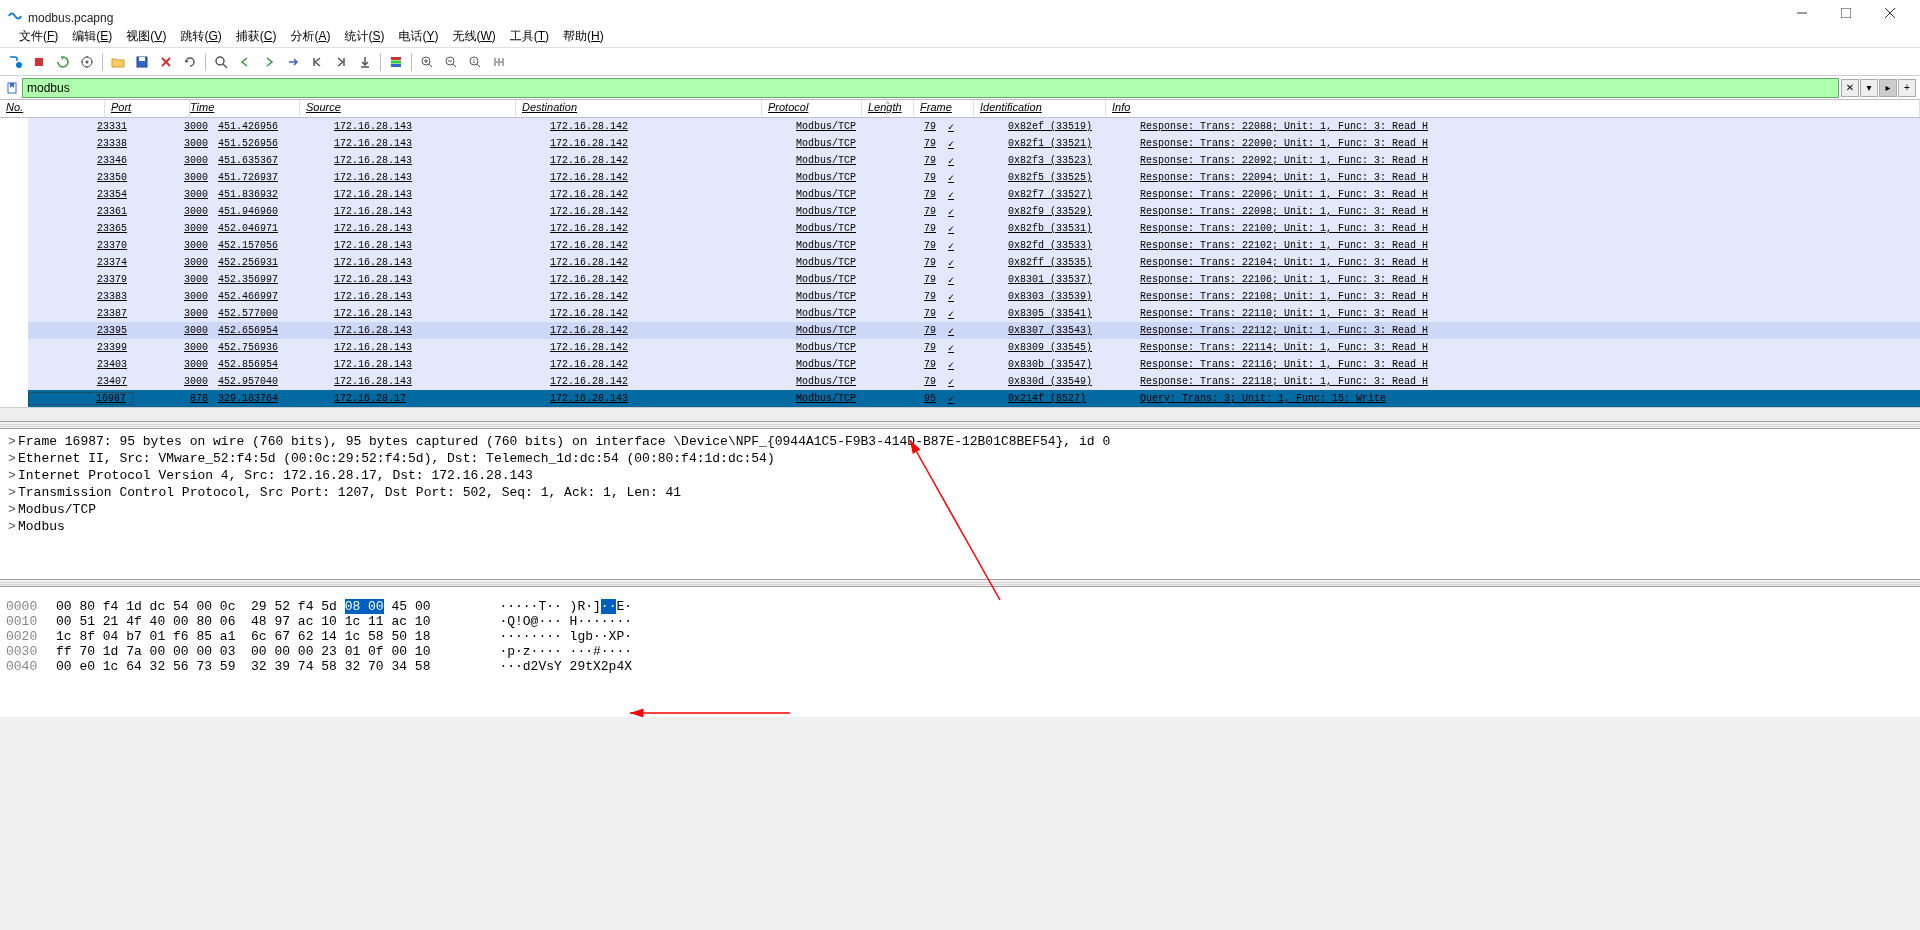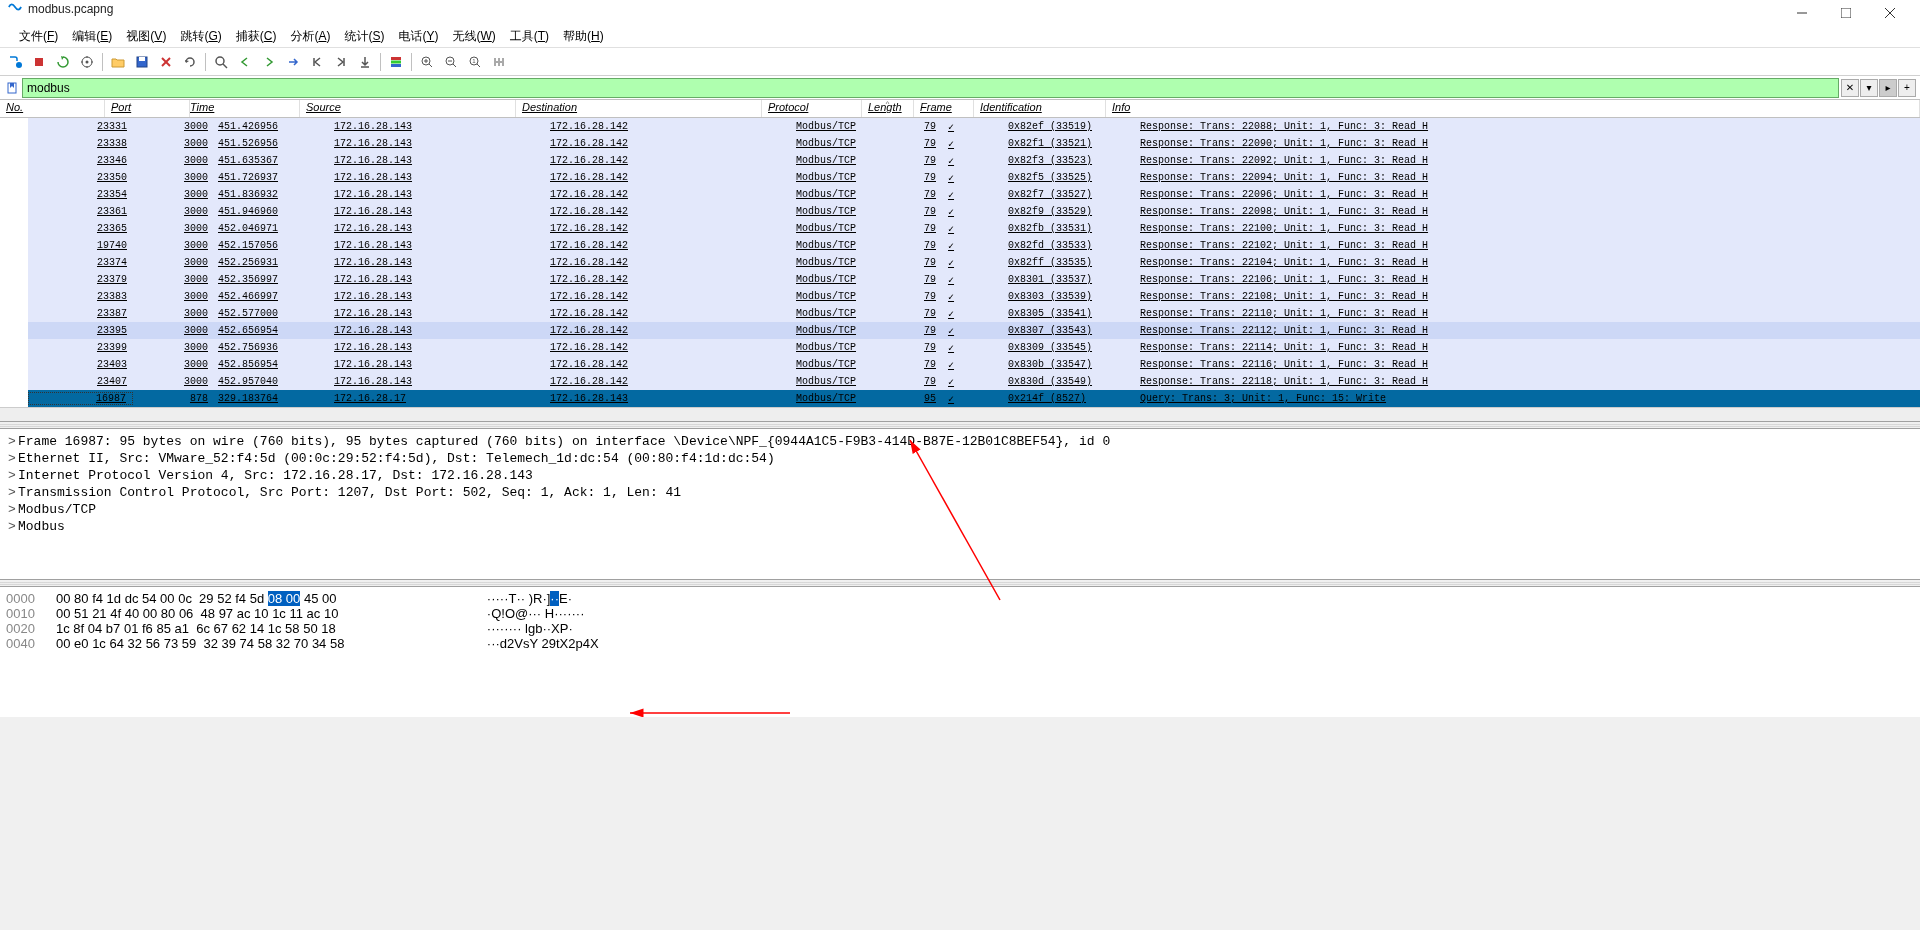--- a/index.html
+++ b/index.html
@@ -1,17 +1,17 @@
 <!DOCTYPE html>
 <html><head>
 <meta charset="utf-8">
 <style>
 * { box-sizing: border-box; margin: 0; padding: 0; }
 body { font-family: "Microsoft YaHei", "Segoe UI", sans-serif; font-size: 12px; background: #f0f0f0; overflow: hidden; }
-.titlebar { background: #fff; height: 26px; display: flex; align-items: flex-start; padding: 0 8px; justify-content: space-between; }
+.titlebar { background: #fff; height: 26px; display: flex; align-items: flex-end; padding: 0 8px; justify-content: space-between; }
 .titlebar-left { display: flex; align-items: center; gap: 6px; }
 .titlebar-left svg { width: 14px; height: 14px; }
 .title-text { color: #222; font-size: 12px; }
 .win-controls { display: flex; gap: 0; }
 .win-btn { width: 44px; height: 26px; display: flex; align-items: center; justify-content: center; cursor: pointer; }
 .menubar { background: #fff; height: 22px; display: flex; align-items: center; padding: 0 13px; gap: 2px; border-bottom: 1px solid #e0e0e0; }
 .menu-item { padding: 2px 6px; cursor: pointer; font-size: 12px; }
 .menu-item u { text-decoration: underline; }
 .toolbar { background: #fff; height: 28px; display: flex; align-items: center; padding: 0 4px; gap: 2px; border-bottom: 1px solid #d0d0d0; }
 .tb-btn { width: 22px; height: 22px; display: flex; align-items: center; justify-content: center; cursor: pointer; border: 1px solid transparent; border-radius: 2px; }
@@ -40,21 +40,21 @@
 .c-proto { width: 100px; }
 .c-len { width: 52px; text-align: right; }
 .c-frame { width: 60px; }
 .c-ident { width: 132px; }
 .c-info { flex: 1; }
 .hsplit { height: 8px; background: #f0f0f0; border-top: 1px solid #a0a0a0; border-bottom: 1px solid #a0a0a0; cursor: row-resize; display:flex; align-items:center; }
 .hsplit-inner { height:3px; width:100%; background:linear-gradient(#ccc,#eee,#ccc); }
 .details { background: #fff; font-family: "Consolas","Courier New",monospace; font-size: 13px; padding: 4px 0; height: 150px; overflow: auto; }
 .det-line { padding: 1px 6px; white-space: pre; }
 .det-line .tw { display: inline-block; width: 12px; text-align: center; color: #555; cursor: pointer; }
-.hex-pane { background: #fff; font-family: Liberation Sans, sans-serif; font-size: 13px; padding: 4px 0; height: 130px; overflow: auto; }
+.hex-pane { background: #fff; font-family: Liberation Mono, monospace; font-size: 13px; padding: 12px 0; height: 130px; overflow: auto; }
 .hex-line { display: flex; padding: 0 6px; white-space: pre; }
 .hex-off { width: 50px; color: #888; }
 .hex-bytes { width: 420px; }
 .hex-ascii { }
 .hl-blue { background: #0060c0; color: #fff; }
 .arrow-layer { position: absolute; top: 0; left: 0; pointer-events: none; }
 .container { position: relative; }
 </style>
 </head>
 <body>
@@ -344,21 +344,21 @@
           <div class="pl-cell c-time">452.046971</div>
           <div class="pl-cell c-src">172.16.28.143</div>
           <div class="pl-cell c-dst">172.16.28.142</div>
           <div class="pl-cell c-proto">Modbus/TCP</div>
           <div class="pl-cell c-len">79</div>
           <div class="pl-cell c-frame">✓</div>
           <div class="pl-cell c-ident">0x82fb (33531)</div>
           <div class="pl-cell c-info">Response: Trans: 22100; Unit:   1, Func:   3: Read H</div>
         </div>
         <div class="pl-row normal">
-          <div class="pl-cell c-no">19740</div>
+          <div class="pl-cell c-no">23370</div>
           <div class="pl-cell c-port">3000</div>
           <div class="pl-cell c-time">452.157056</div>
           <div class="pl-cell c-src">172.16.28.143</div>
           <div class="pl-cell c-dst">172.16.28.142</div>
           <div class="pl-cell c-proto">Modbus/TCP</div>
           <div class="pl-cell c-len">79</div>
           <div class="pl-cell c-frame">✓</div>
           <div class="pl-cell c-ident">0x82fd (33533)</div>
           <div class="pl-cell c-info">Response: Trans: 22102; Unit:   1, Func:   3: Read H</div>
         </div>
@@ -488,20 +488,21 @@
     </div>
 
 <div class="hsplit">
       <div class="hsplit-inner"></div>
     </div>
 
 <div class="hex-pane" id="hexpane">
       <div class="hex-line"><span class="hex-off">0000</span><span class="hex-bytes"><span>00 80 f4 1d dc 54 00 0c  29 52 f4 5d </span><span class="hl-blue">08 00</span><span> 45 00</span></span><span class="hex-ascii">   <span>·····T·· )R·]</span><span class="hl-blue">··</span><span>E·</span></span></div>
       <div class="hex-line"><span class="hex-off">0010</span><span class="hex-bytes">00 51 21 4f 40 00 80 06  48 97 ac 10 1c 11 ac 10</span><span class="hex-ascii">   ·Q!O@··· H·······</span></div>
       <div class="hex-line"><span class="hex-off">0020</span><span class="hex-bytes">1c 8f 04 b7 01 f6 85 a1  6c 67 62 14 1c 58 50 18</span><span class="hex-ascii">   ········ lgb··XP·</span></div>
+      <div class="hex-line"><span class="hex-off">0030</span><span class="hex-bytes">ff 70 1d 7a 00 00 00 03  00 00 00 23 01 0f 00 10</span><span class="hex-ascii">   ·p·z···· ···#····</span></div>
       <div class="hex-line"><span class="hex-off">0040</span><span class="hex-bytes">00 e0 1c 64 32 56 73 59  32 39 74 58 32 70 34 58</span><span class="hex-ascii">   ···d2VsY 29tX2p4X</span></div>
     </div>
 
 <svg class="arrow-layer" width="1560" height="760">
   <defs>
         <marker id="ah" markerWidth="10" markerHeight="10" refX="9" refY="3" orient="auto">
           <path d="M0,0 L9,3 L0,6 Z" fill="#f00"></path>
         </marker>
       </defs>
   <line x1="1000" y1="600" x2="910" y2="440" stroke="#f00" stroke-width="1.5" marker-end="url(#ah)"></line>

